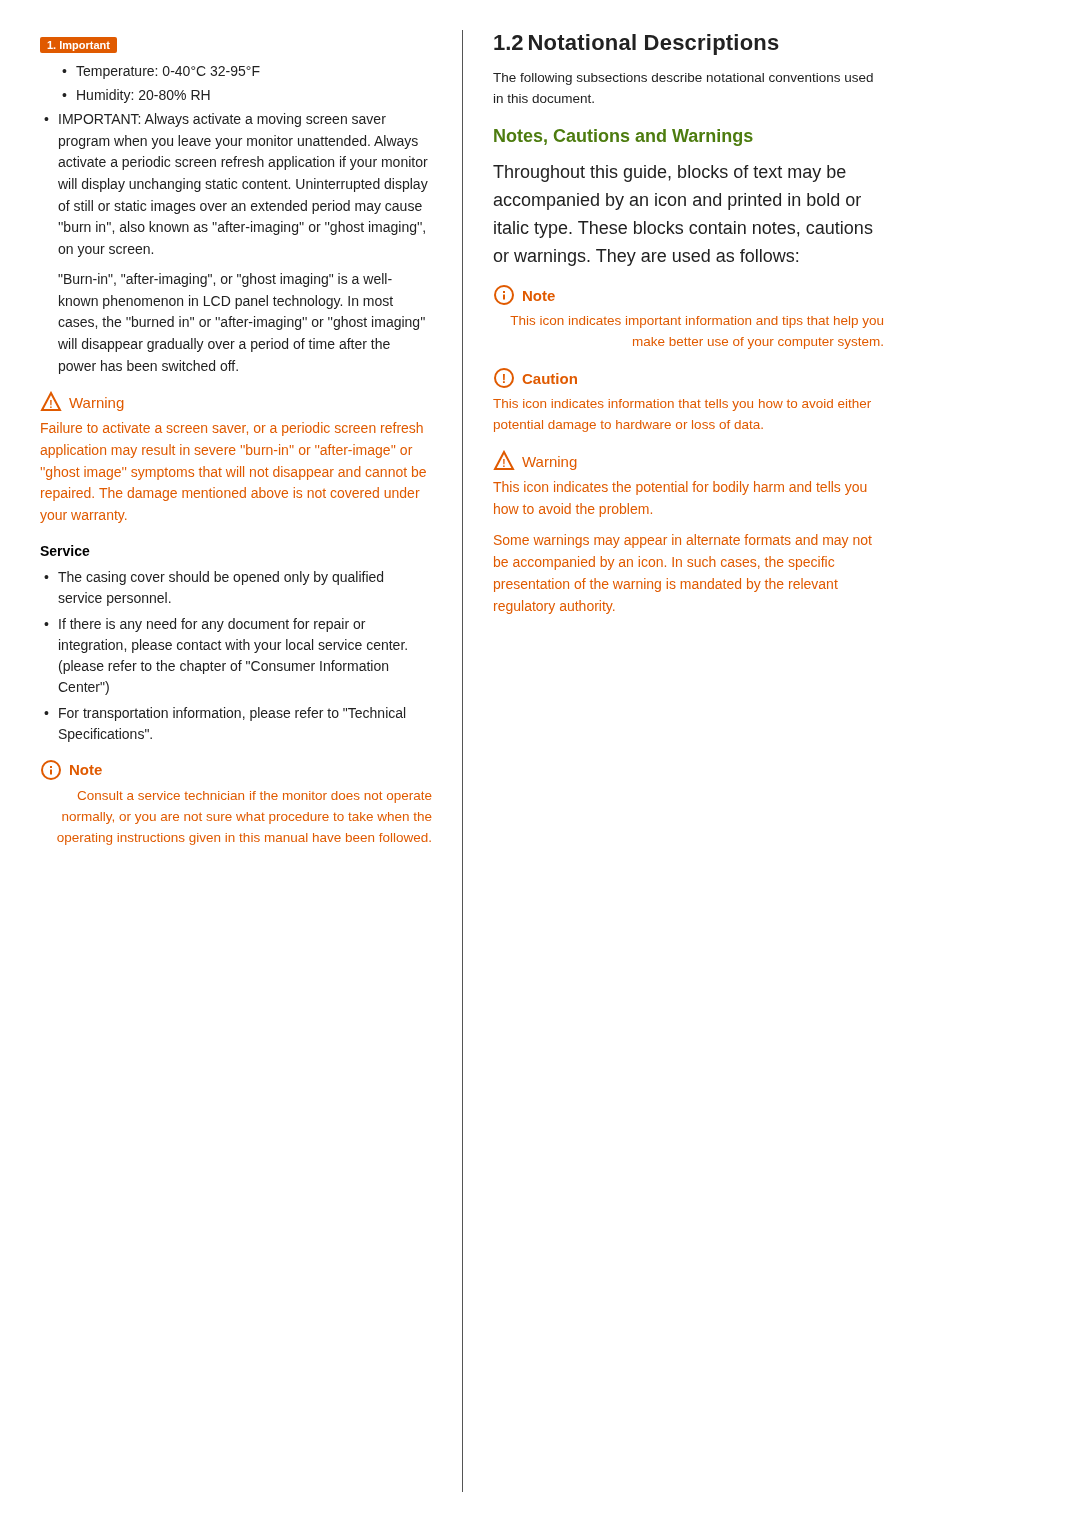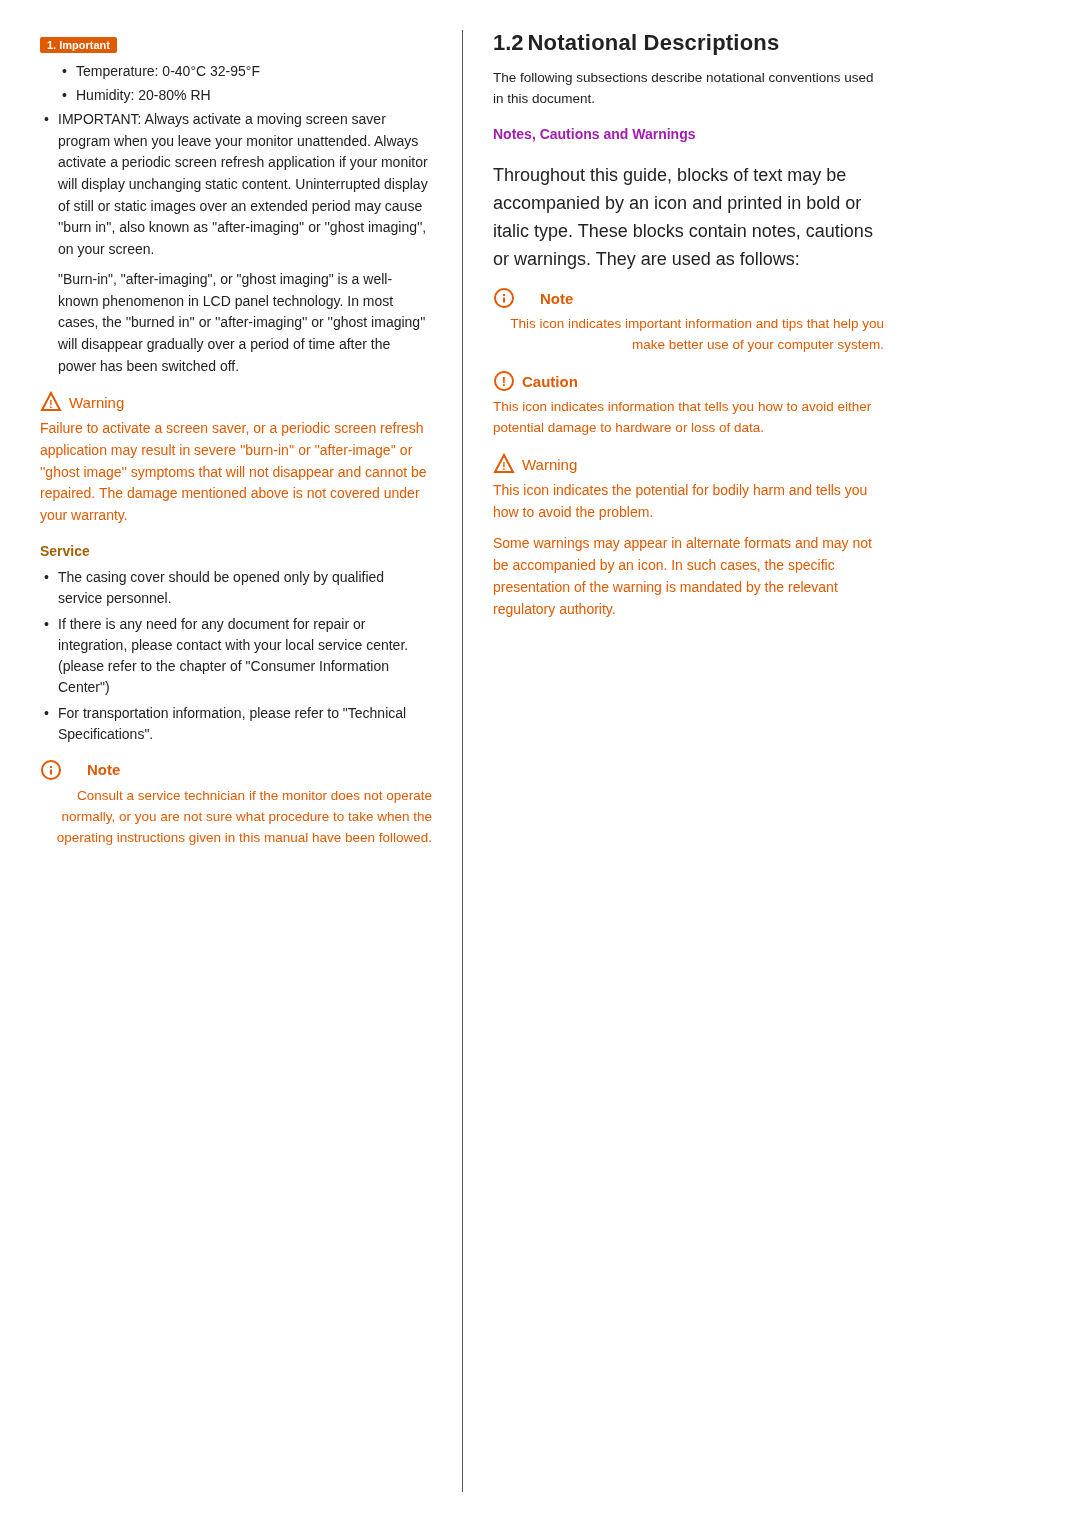--- a/index.html
+++ b/index.html
@@ -102,21 +102,21 @@
       line-height: 1.55;
       font-size: 14px;
     }
     
     .note-block {
       margin: 14px 0 14px 0;
     }
     .note-header {
       display: flex;
       align-items: center;
-      gap: 25px;
+      gap: 7px;
       margin-bottom: 5px;
     }
     .note-icon {
       width: 22px;
       height: 22px;
       display: inline-flex;
       align-items: center;
       justify-content: center;
       flex-shrink: 0;
     }
@@ -134,21 +134,21 @@
       line-height: 1.55;
       font-size: 13.5px;
       text-align: right;
     }
     
     .section-heading {
       font-weight: bold;
       font-size: 14px;
       margin-top: 16px;
       margin-bottom: 8px;
-      color: #a16207;
+      color: #000000;
     }
     
     .section-title-main {
       font-size: 22px;
       font-weight: bold;
       margin-bottom: 12px;
       color: #222;
       letter-spacing: 0.01em;
     }
     .section-number {
@@ -156,24 +156,24 @@
       font-weight: bold;
     }
     .intro-text {
       font-size: 13.5px;
       line-height: 1.55;
       margin-bottom: 16px;
       color: #222;
     }
     .sub-section-heading {
       font-weight: bold;
-      font-size: 14px;
-      margin-bottom: 20px;
+      font-size: 18px;
+      margin-bottom: 12px;
       margin-top: 14px;
-      color: #a21caf;
+      color: #4d7c0f;
     }
     .body-text {
       font-size: 18px;
       line-height: 1.55;
       color: #222;
       margin-bottom: 10px;
     }
     
     .caution-block {
       margin: 14px 0 14px 0;

